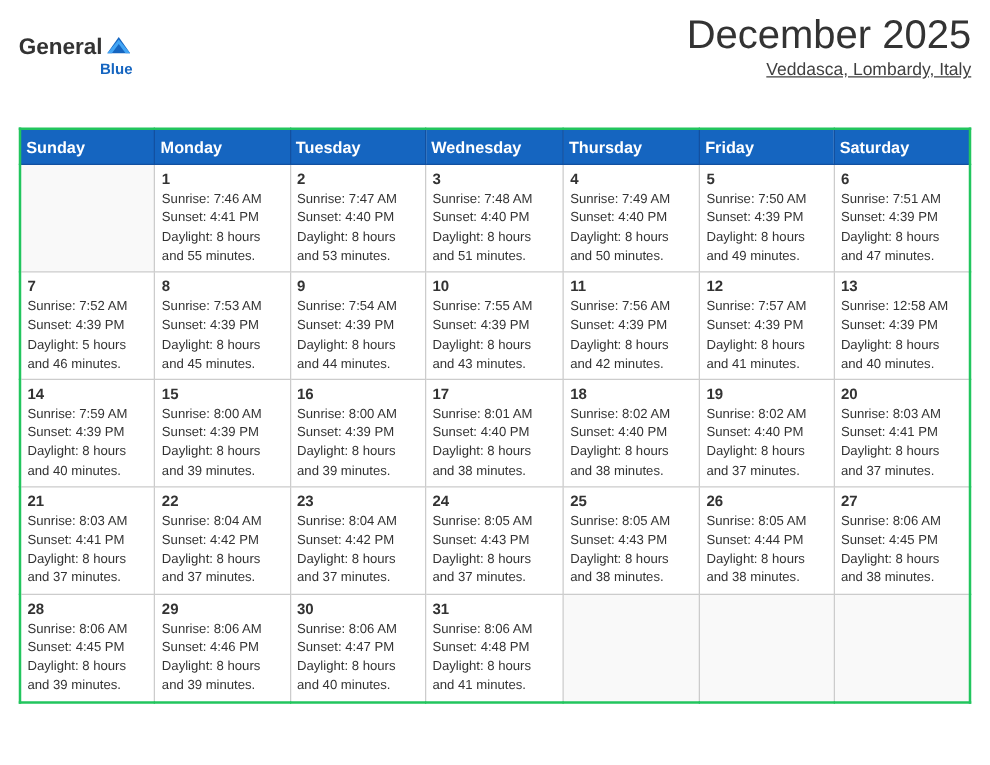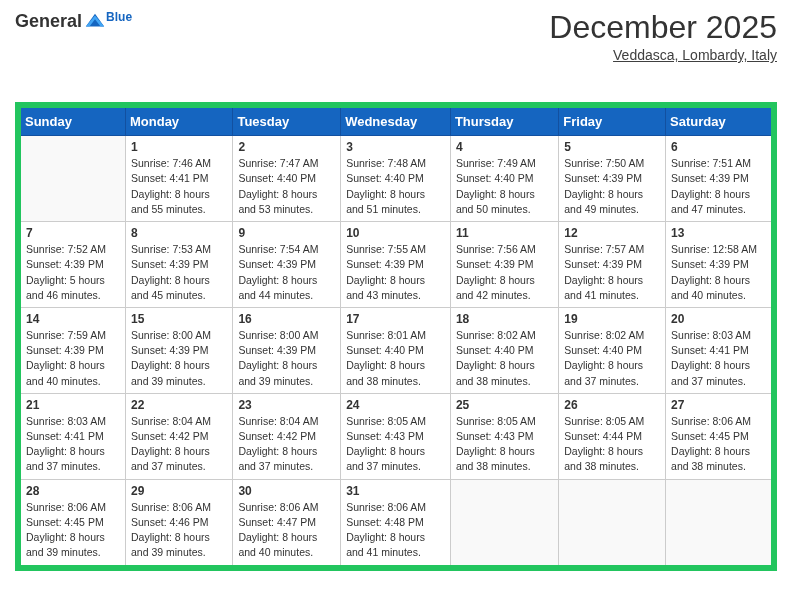--- a/index.html
+++ b/index.html
@@ -17,23 +17,23 @@
       padding: 10px 15px 15px 15px;
     }
     .header {
       display: flex;
       align-items: flex-start;
       justify-content: space-between;
       margin-bottom: 8px;
     }
     .logo {
       display: flex;
-      flex-direction: row;
-      align-items: flex-start;
-      margin-top: 0;
+      flex-direction: column;
+      align-items: flex-end;
+      margin-top: 16px;
     }
     .logo-text {
       display: flex;
       align-items: center;
     }
     .logo-general {
       font-size: 18px;
       font-weight: bold;
       color: #333;
     }
@@ -58,21 +58,21 @@
     }
     .location {
       font-size: 14px;
       color: #404040;
       margin-top: 2px;
       text-decoration: underline;
     }
     .calendar {
       width: 100%;
       border-collapse: collapse;
-      border: 6px solid #22c55e;
+      border: 2px solid #22c55e;
       margin-top: 39px;
     }
     .calendar th {
       background: #1565c0;
       color: #fff;
       font-size: 13px;
       font-weight: bold;
       padding: 6px 4px;
       text-align: left;
       border: 1px solid #1250a0;

